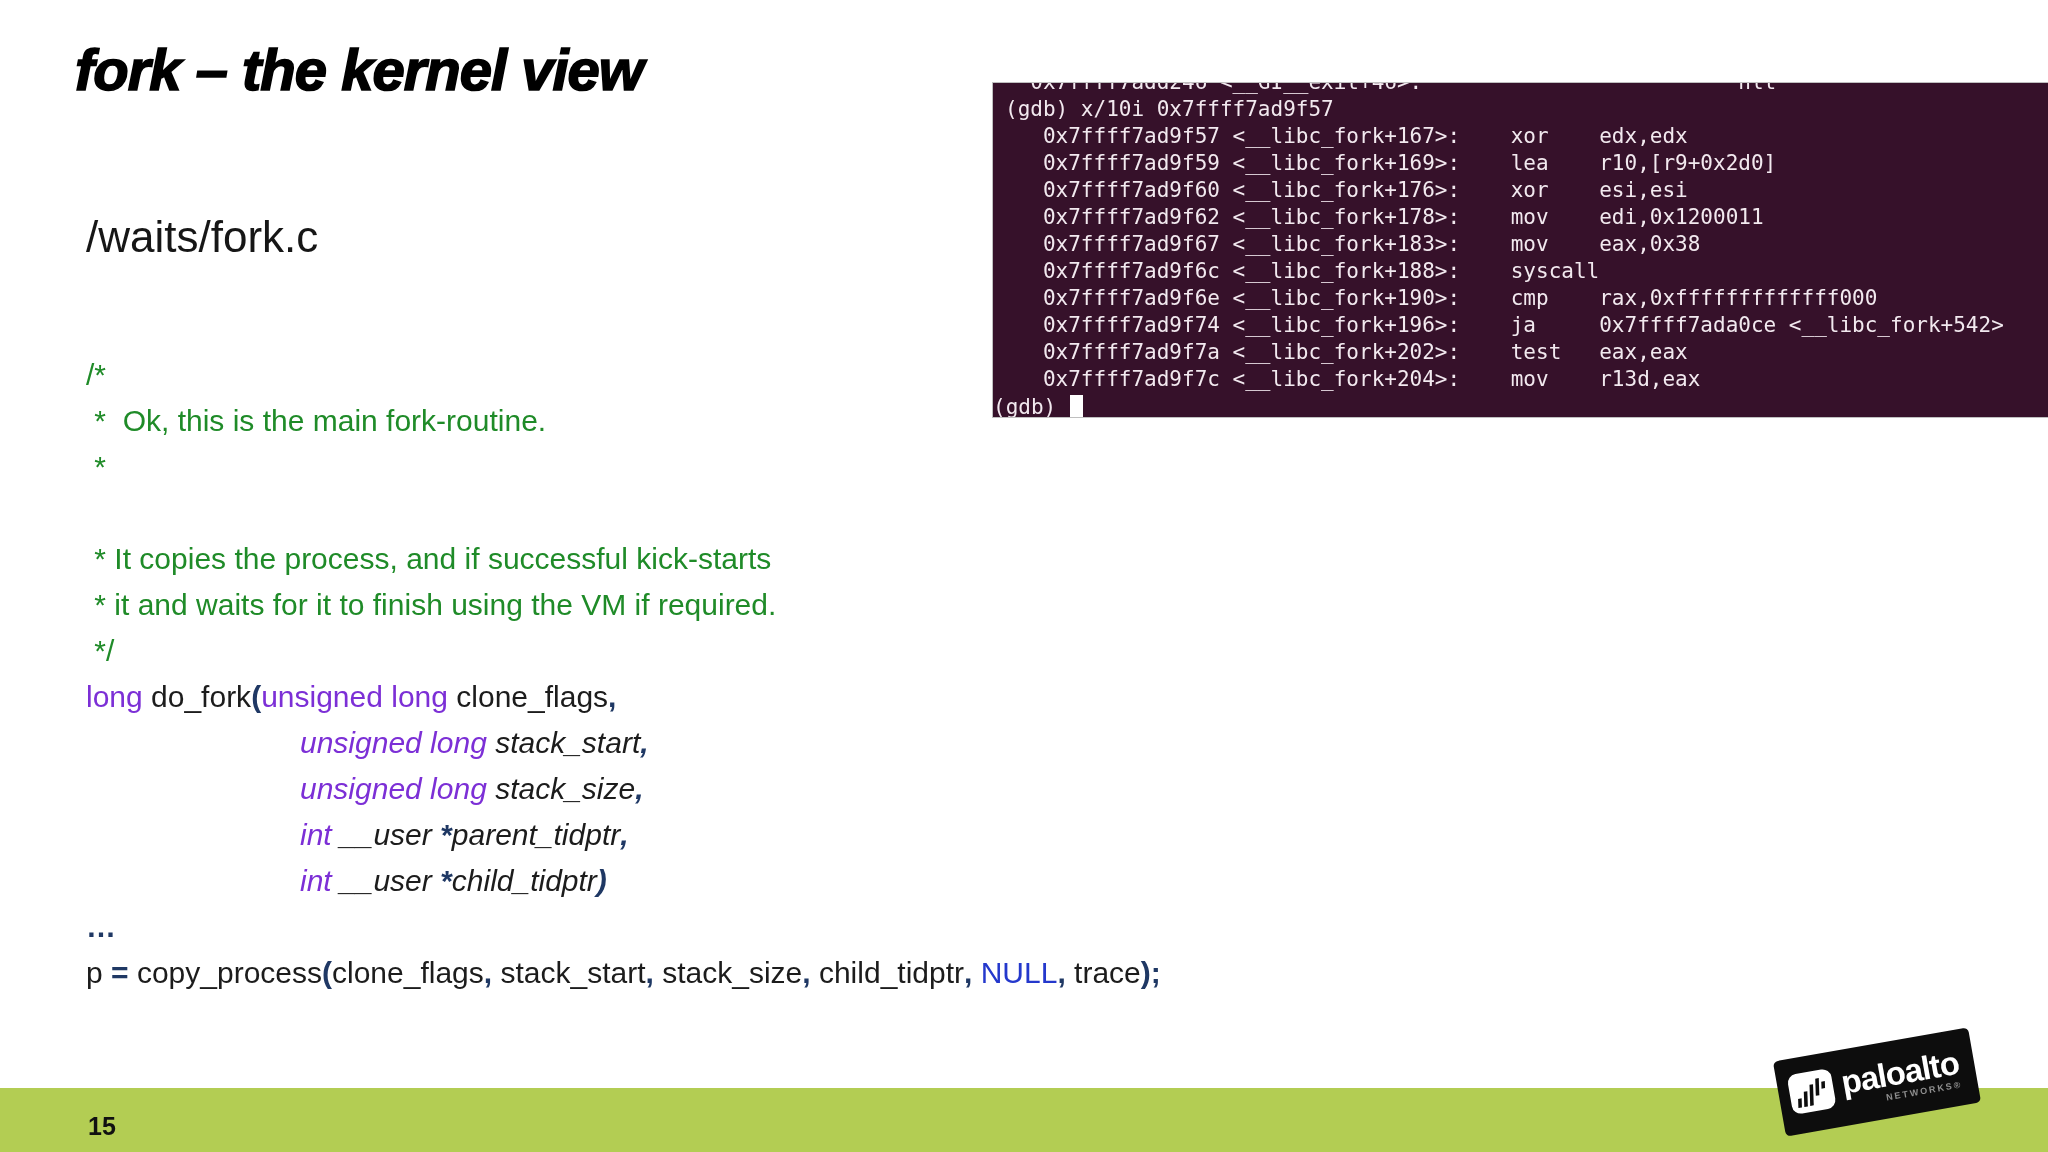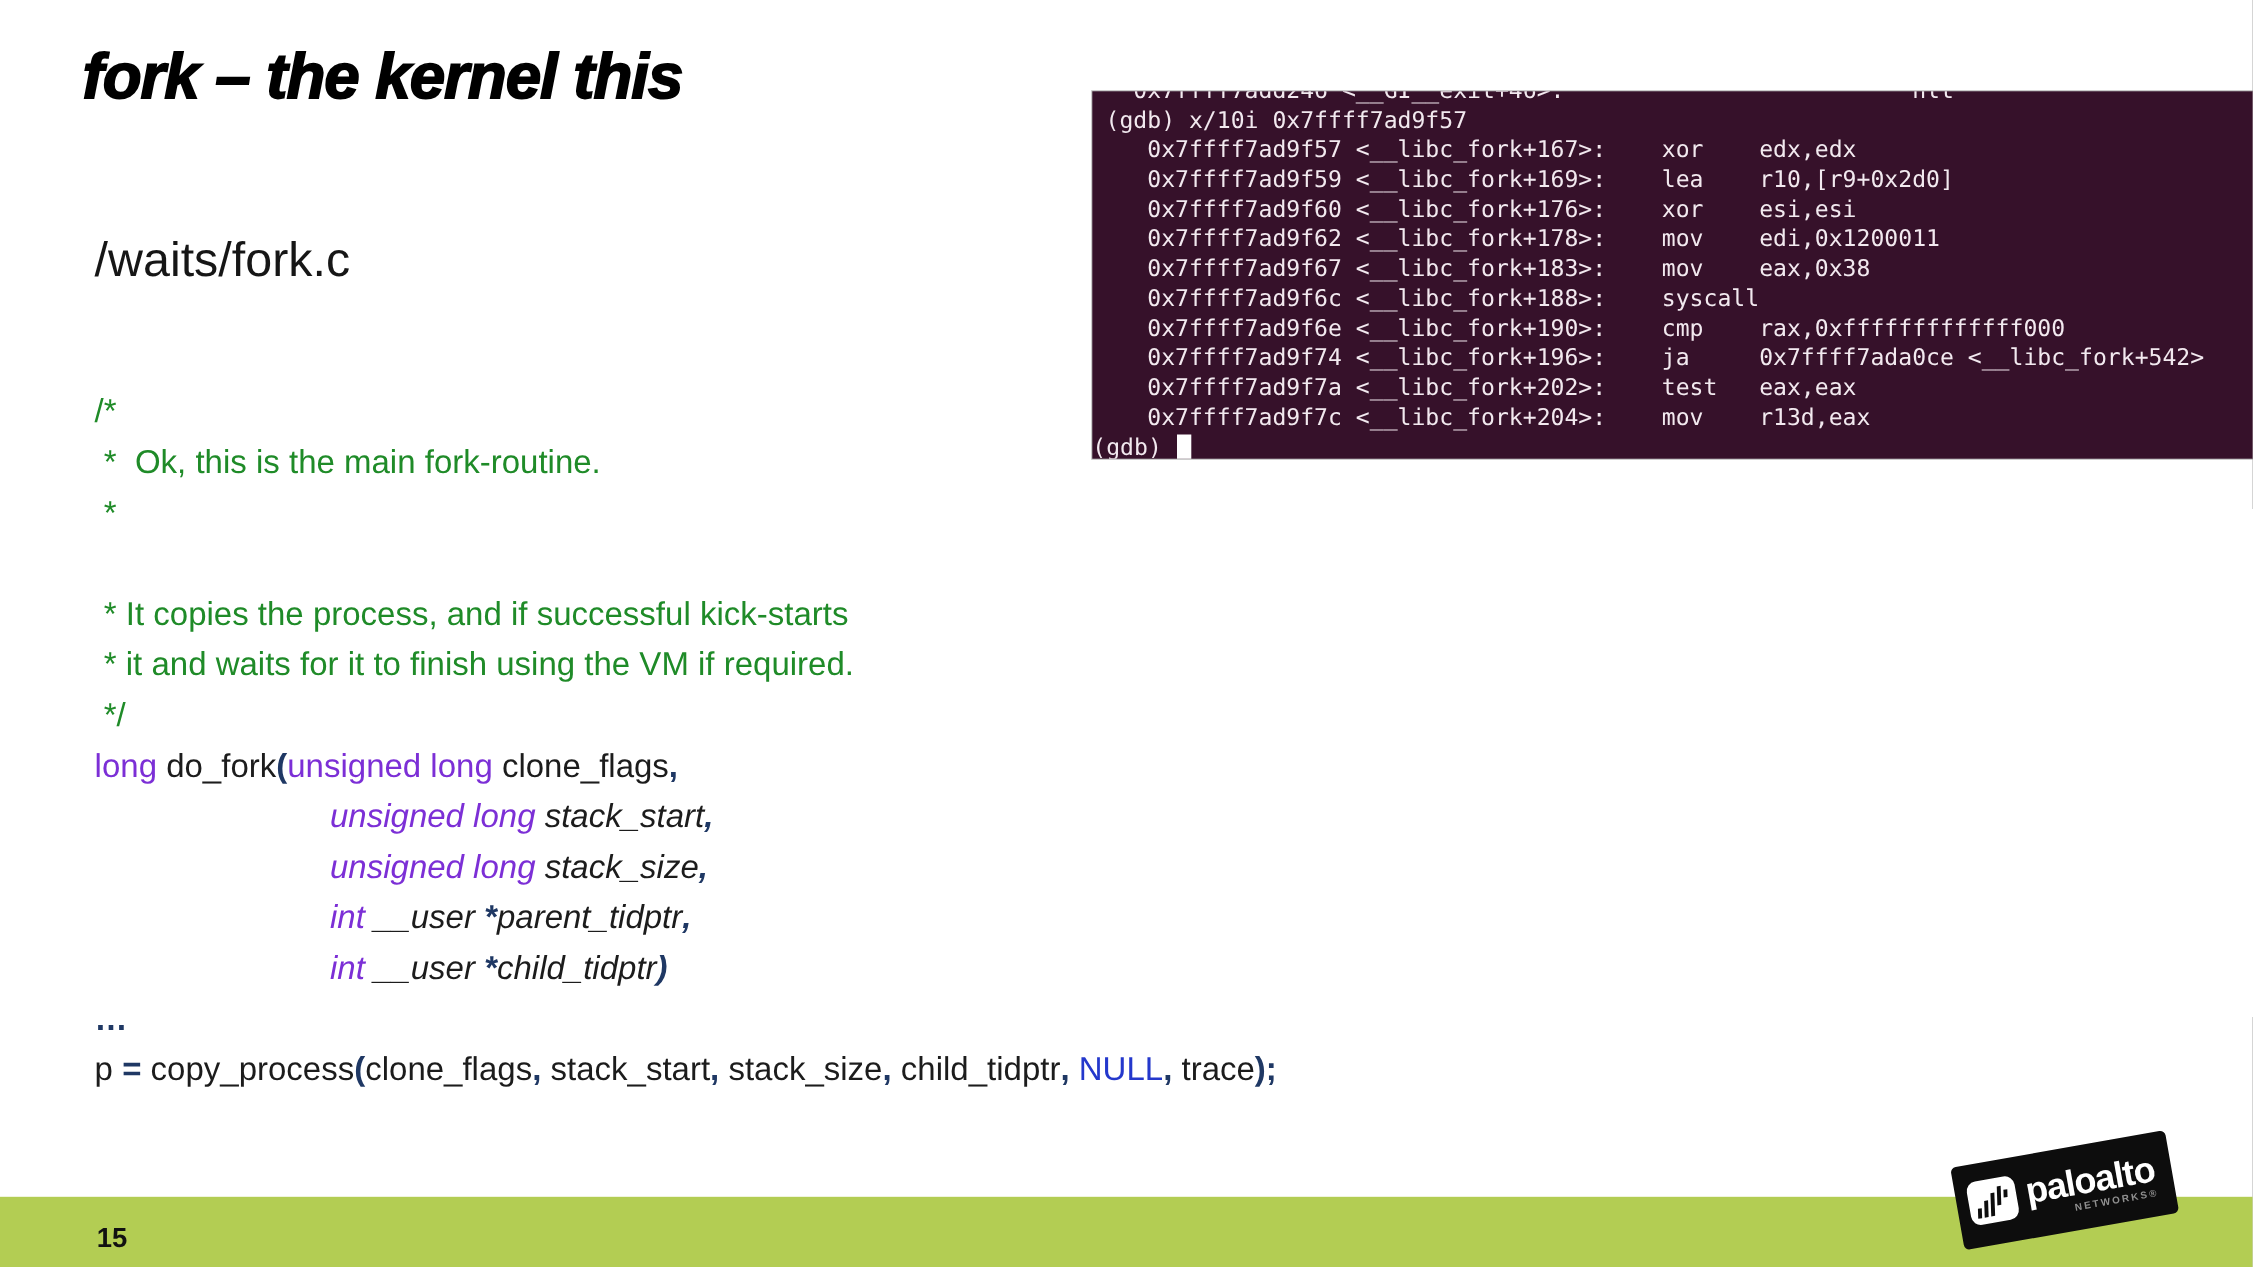--- a/index.html
+++ b/index.html
@@ -79,21 +79,21 @@
   .logo-sub{
     color:#8f8f8f;font-size:9px;letter-spacing:2px;margin-top:1px;
     font-weight:bold;
   }
 </style>
 </head>
 <body>
 
 <div class="slide">
 
-  <div class="title">fork – the kernel this</div>
+  <div class="title">fork – the kernel view</div>
 
   <div class="filepath">/waits/fork.c</div>
 
   <div class="code"><div class="code-line"><span class="cm">/*</span></div><div class="code-line"><span class="cm"> *  Ok, this is the main fork-routine.</span></div><div class="code-line"><span class="cm"> *</span></div><div class="code-line"> </div><div class="code-line"><span class="cm"> * It copies the process, and if successful kick-starts</span></div><div class="code-line"><span class="cm"> * it and waits for it to finish using the VM if required.</span></div><div class="code-line"><span class="cm"> */</span></div><div class="code-line"><span class="kw">long</span><span class="pl"> do_fork</span><span class="pu">(</span><span class="kw">unsigned long</span><span class="pl"> clone_flags</span><span class="pu">,</span></div><div class="code-line ind"><span class="kw">unsigned long</span><span class="pl"> stack_start</span><span class="pu">,</span></div><div class="code-line ind"><span class="kw">unsigned long</span><span class="pl"> stack_size</span><span class="pu">,</span></div><div class="code-line ind"><span class="kw">int</span><span class="pl"> __user </span><span class="pu">*</span><span class="pl">parent_tidptr</span><span class="pu">,</span></div><div class="code-line ind"><span class="kw">int</span><span class="pl"> __user </span><span class="pu">*</span><span class="pl">child_tidptr</span><span class="pu">)</span></div><div class="code-line"><span class="pu">…</span></div><div class="code-line"><span class="pl">p </span><span class="pu">=</span><span class="pl"> copy_process</span><span class="pu">(</span><span class="pl">clone_flags</span><span class="pu">,</span><span class="pl"> stack_start</span><span class="pu">,</span><span class="pl"> stack_size</span><span class="pu">,</span><span class="pl"> child_tidptr</span><span class="pu">,</span><span class="bl"> NULL</span><span class="pu">,</span><span class="pl"> trace</span><span class="pu">);</span></div></div>
 
   <div class="terminal">
     <pre class="term-body">  0x7ffff7add246 &lt;__GI__exit+46&gt;:                         hlt
 (gdb) x/10i 0x7ffff7ad9f57
    0x7ffff7ad9f57 &lt;__libc_fork+167&gt;:    xor    edx,edx
    0x7ffff7ad9f59 &lt;__libc_fork+169&gt;:    lea    r10,[r9+0x2d0]

